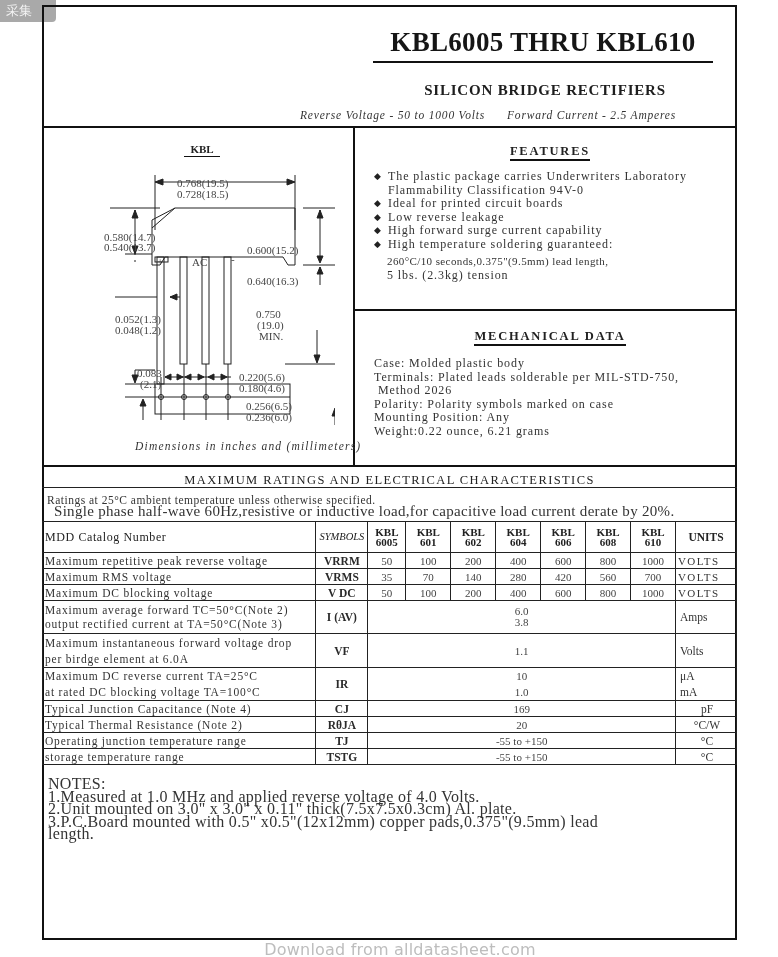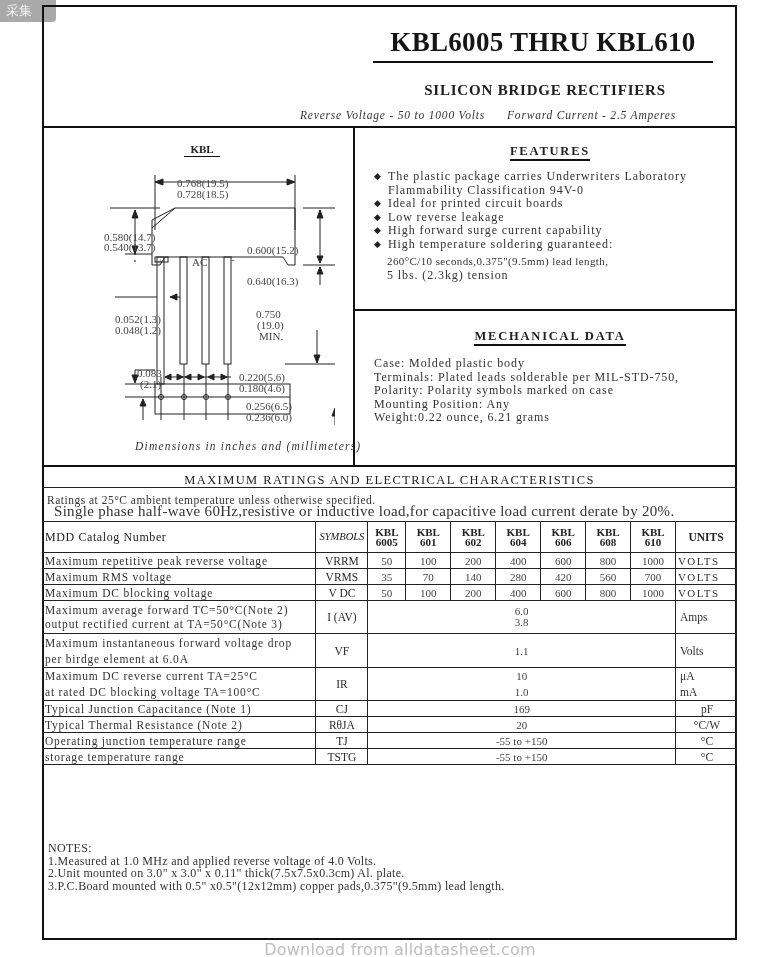--- a/index.html
+++ b/index.html
@@ -38,27 +38,27 @@
   #mr-note1 { left:47px; top:495px; font-size:11.5px; letter-spacing:0.5px; color:#333; line-height:11px; }
   #mr-note2 { left:54px; top:506px; font-size:15px; letter-spacing:0.3px; color:#333; line-height:11px; }
 
   #spec-table { left:42px; top:521px; width:695px; border-collapse:collapse; font-size:11.5px; color:#333;padding-left:44px; }
   #spec-table td, #spec-table th { border:1px solid #222; padding:0 2px; vertical-align:middle; }
   #spec-table th { font-weight:bold; text-align:center; font-size:11px; line-height:10px; color:#222; }
   #spec-table .h-cat { text-align:left; font-size:12px; font-weight:normal; letter-spacing:0.6px; }
   #spec-table .h-sym { font-style:italic; font-weight:normal; font-size:10.5px; }
   #spec-table .h-units { font-size:11.5px; }
   .c-param { text-align:left; letter-spacing:0.8px; line-height:14px; }
-  .c-sym { text-align:center; font-weight:normal; font-size:11.5px; color:#2a2a2a; }
+  .c-sym { text-align:center; font-weight:bold; font-size:11.5px; color:#2a2a2a; }
   .c-val { text-align:center; font-size:11px; color:#444; }
   .c-unit { text-align:left; letter-spacing:1.4px; font-size:11px; color:#333; }
   .c-unit2 { text-align:left; font-size:11.5px; padding-left:4px !important; }
   .stack { line-height:11px; }
 
-  #notes { left:48px; top:842px; width:600px; font-size:12px; letter-spacing:0.3px; line-height:12.5px; color:#333; }
+  #notes { left:48px; top:778px; width:600px; font-size:16px; letter-spacing:0.3px; line-height:12.5px; color:#333; }
   #footer { left:240px; top:940px; width:320px; text-align:center; font-family:"DejaVu Sans",sans-serif; font-size:16px; color:#bdbdbd; letter-spacing:0.2px; }
 </style>
 </head>
 <body>
 
 <div id="corner-badge" class="abs">采集</div>
 
 <div id="frame" class="abs"></div>
 
 <div id="title" class="abs">KBL6005 THRU KBL610</div>
@@ -177,20 +177,21 @@
 </div>
 <div id="feat-extra" class="abs body-text">
   <div style="font-size:11px;letter-spacing:0.4px;">260°C/10 seconds,0.375"(9.5mm) lead length,</div>
   <div>5 lbs. (2.3kg) tension</div>
 </div>
 
 <div id="mech-head" class="abs sec-head"><u>MECHANICAL DATA</u></div>
 <div id="mech-list" class="abs body-text">
   <div>Case: Molded plastic body</div>
   <div>Terminals: Plated leads solderable per MIL-STD-750,</div>
+  <div style="white-space:pre;"> Method 2026</div>
   <div>Polarity: Polarity symbols marked on case</div>
   <div>Mounting Position: Any</div>
   <div>Weight:0.22 ounce, 6.21 grams</div>
 </div>
 
 <div id="mr-title" class="abs">MAXIMUM RATINGS AND ELECTRICAL CHARACTERISTICS</div>
 <div id="mr-line" class="abs"></div>
 <div id="mr-note1" class="abs">Ratings at 25°C ambient temperature unless otherwise specified.</div>
 <div id="mr-note2" class="abs">Single phase half-wave 60Hz,resistive or inductive load,for capacitive load current derate by 20%.</div>
 
@@ -313,21 +314,21 @@
           <div>1.0</div>
         </td>
     <td class="c-unit2" style="line-height:16px">
           <div>μA</div>
           <div>mA</div>
         </td>
   </tr>
   </tbody>
     <tbody id="single-rows">
       <tr style="height: 16px;">
-        <td class="c-param">Typical Junction Capacitance (Note 1)</td>
+        <td class="c-param">Typical Junction Capacitance (Note 4)</td>
         <td class="c-sym">CJ</td>
         <td class="c-val" colspan="7">169</td>
         <td class="c-unit2" style="text-align:center">pF</td>
       </tr>
       <tr style="height: 16px;">
         <td class="c-param">Typical Thermal Resistance (Note 2)</td>
         <td class="c-sym">RθJA</td>
         <td class="c-val" colspan="7">20</td>
         <td class="c-unit2" style="text-align:center">°C/W</td>
       </tr>

